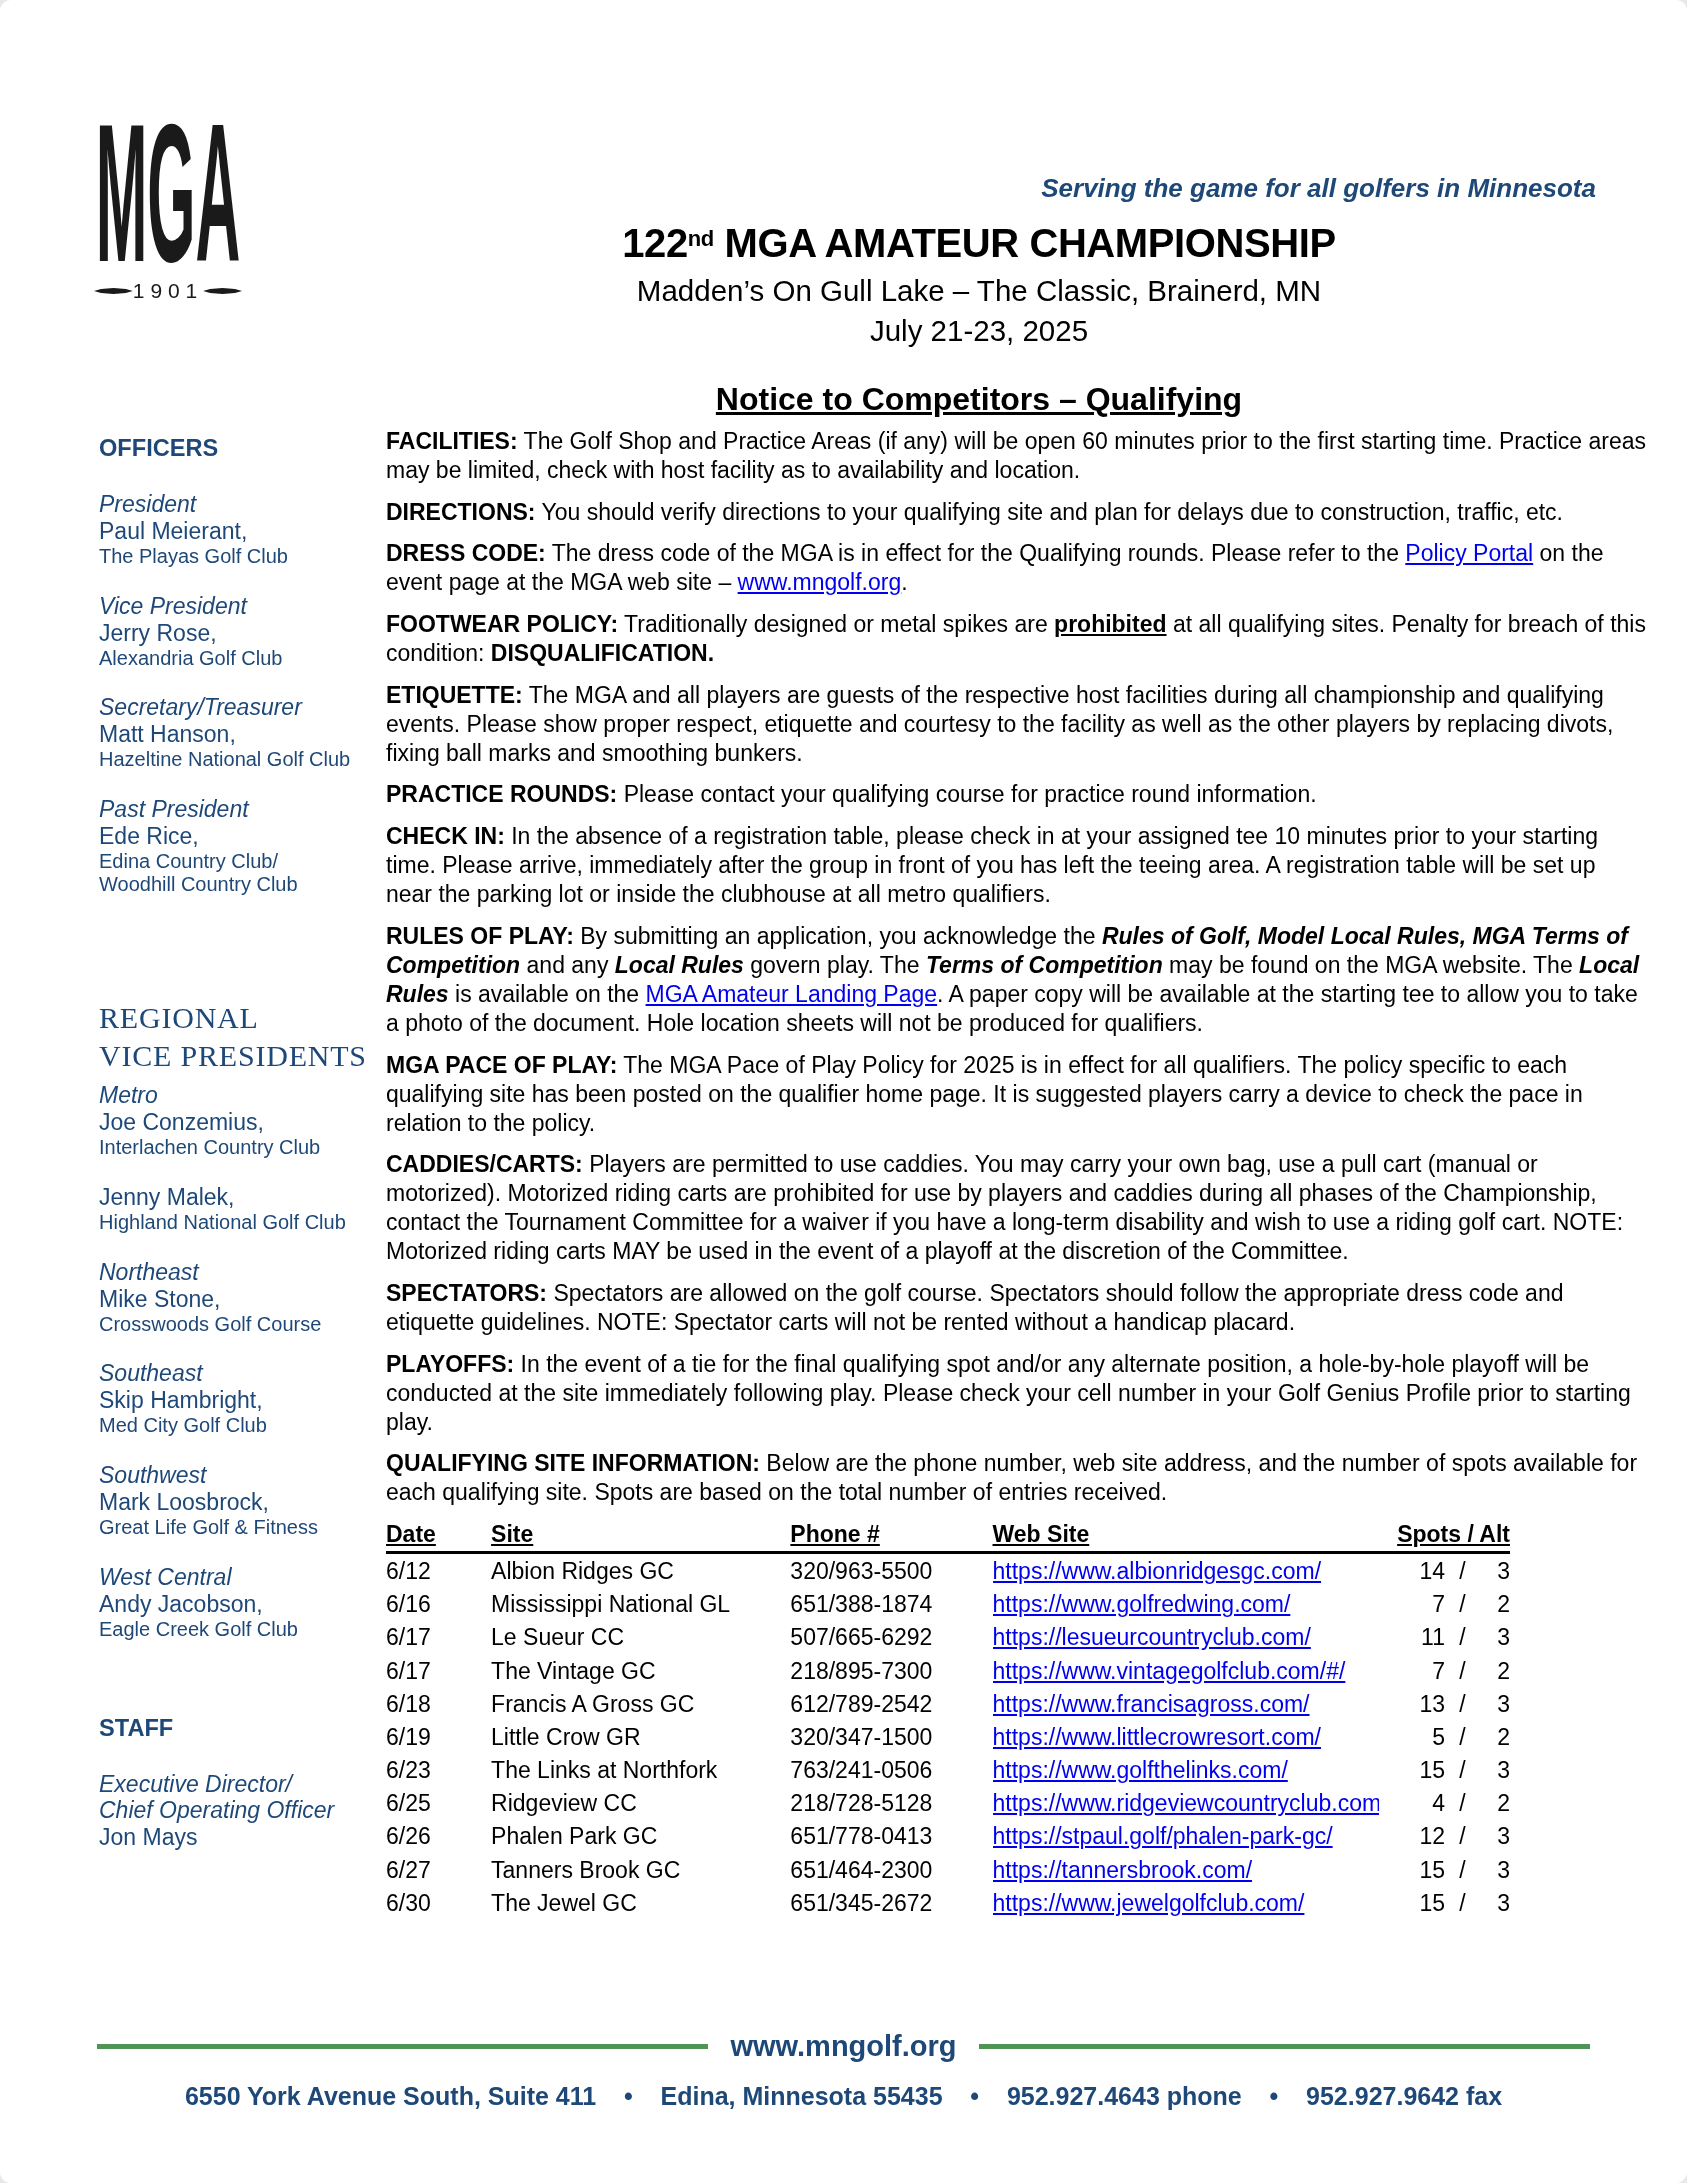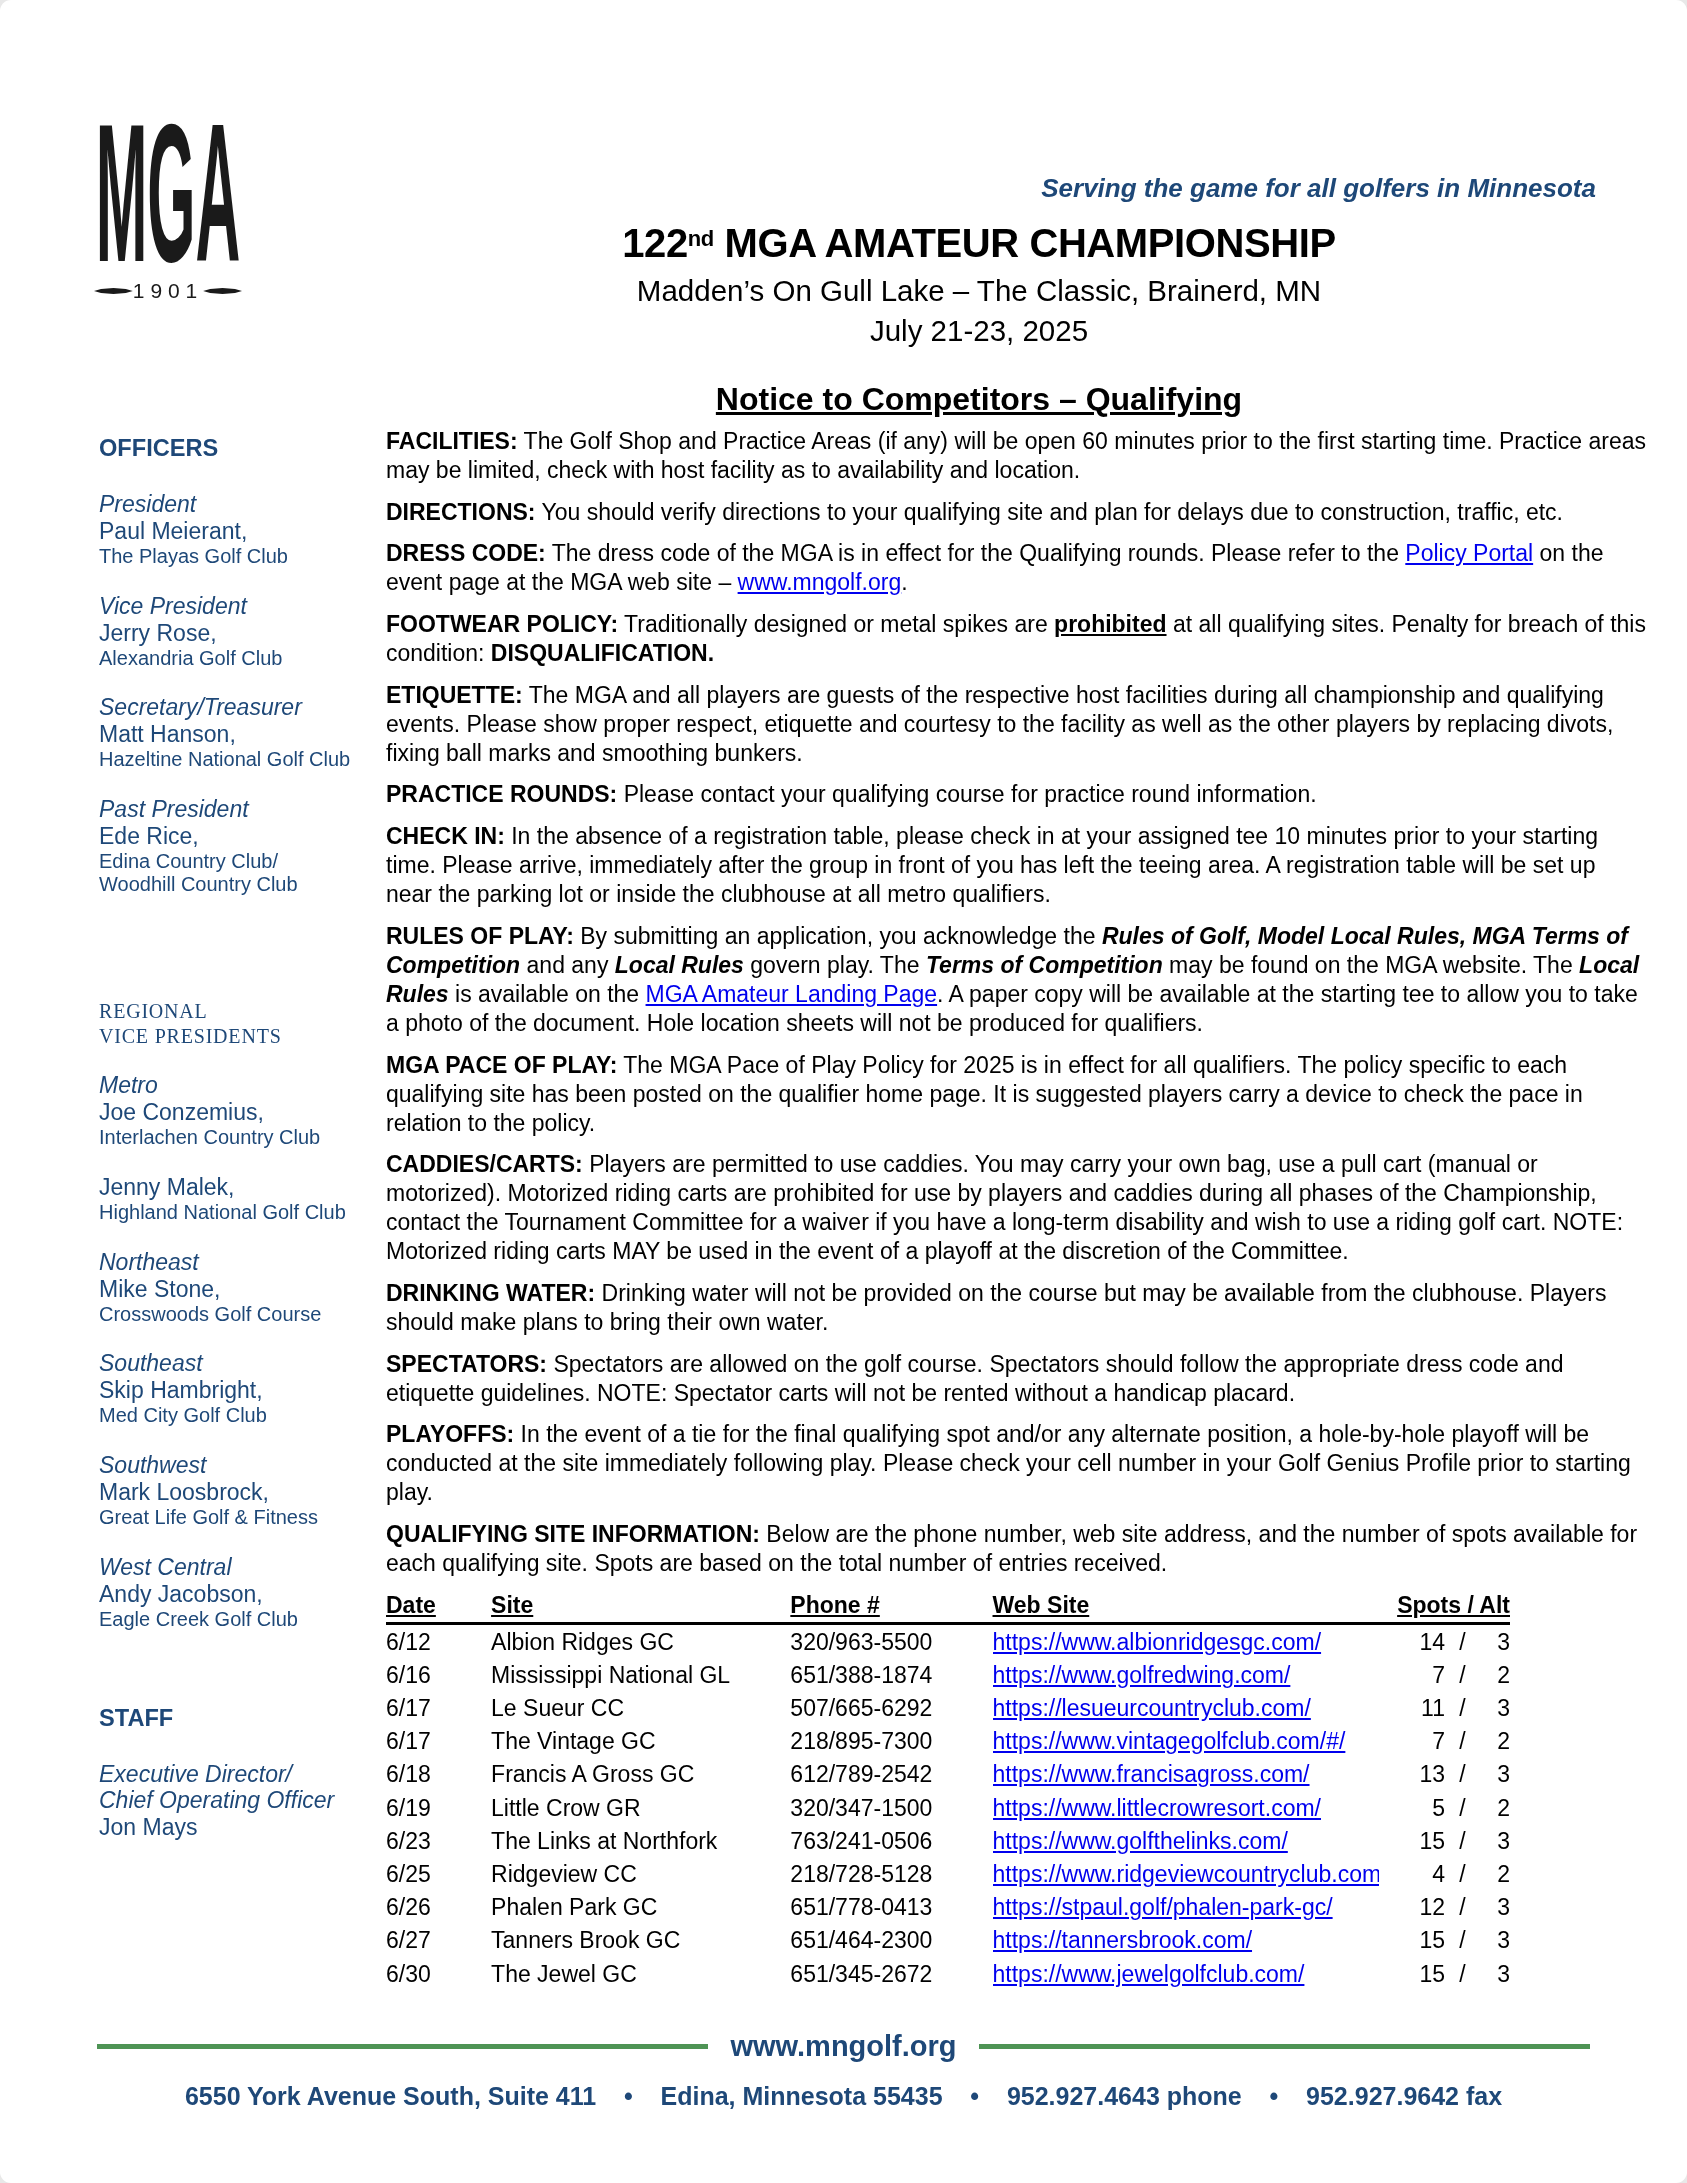--- a/index.html
+++ b/index.html
@@ -29,21 +29,21 @@
 
   
   .sidebar { position:absolute; left:99px; top:435px; width:283px; color:var(--blue); }
   .sb-heading { font-size:23.6px; font-weight:bold; margin-bottom:29px; }
   .sb-group { margin-bottom:24.5px; line-height:1.17; }
   .sb-role { font-style:italic; font-size:23px; white-space:pre-line; }
   .sb-name { font-size:23px; }
   .sb-club { font-size:20px; white-space:pre-line; }
   .sb-spacer-lg { height:78px; }
   .sb-spacer-md { height:49px; }
-  .regional-heading { font-family:"Liberation Serif", serif; font-size:20px; line-height:1.25; letter-spacing:0.8px; white-space:pre-line; margin-bottom:23px; }
+  .regional-heading { font-family:"Liberation Serif", serif; font-size:30px; line-height:1.25; letter-spacing:0.8px; white-space:pre-line; margin-bottom:8px; }
 
   
   .main { position:absolute; left:386px; top:427px; width:1261px; font-size:23px; line-height:29px; }
   .main p.section { margin:0 0 12.7px 0; }
   .b { font-weight:bold; }
   .i { font-style:italic; }
   .u { text-decoration:underline; }
   a.lnk { color:var(--link); text-decoration:underline; cursor:pointer; }
 
   
@@ -166,21 +166,20 @@
     <p class="section"><span class="b">FACILITIES:</span><span>  The Golf Shop and Practice Areas (if any) will be open 60 minutes prior to the first starting time.  Practice areas may be limited, check with host facility as to availability and location.</span></p>
     <p class="section"><span class="b">DIRECTIONS:</span><span>  You should verify directions to your qualifying site and plan for delays due to construction, traffic, etc.</span></p>
     <p class="section"><span class="b">DRESS CODE:</span><span>  The dress code of the MGA is in effect for the Qualifying rounds.  Please refer to the </span><a class="lnk" href="#">Policy Portal</a><span> on the event page at the MGA web site – </span><a class="lnk" href="#">www.mngolf.org</a><span>.</span></p>
     <p class="section"><span class="b">FOOTWEAR POLICY:</span><span>  Traditionally designed or metal spikes are </span><span class="b u">prohibited</span><span> at all qualifying sites.  Penalty for breach of this condition: </span><span class="b">DISQUALIFICATION.</span></p>
     <p class="section"><span class="b">ETIQUETTE:</span><span>  The MGA and all players are guests of the respective host facilities during all championship and qualifying events.  Please show proper respect, etiquette and courtesy to the facility as well as the other players by replacing divots, fixing ball marks and smoothing bunkers.</span></p>
     <p class="section"><span class="b">PRACTICE ROUNDS:</span><span>  Please contact your qualifying course for practice round information.</span></p>
     <p class="section"><span class="b">CHECK IN:</span><span>  In the absence of a registration table, please check in at your assigned tee 10 minutes prior to your starting time.  Please arrive, immediately after the group in front of you has left the teeing area.  A registration table will be set up near the parking lot or inside the clubhouse at all metro qualifiers.</span></p>
     <p class="section"><span class="b">RULES OF PLAY:</span><span> By submitting an application, you acknowledge the </span><span class="b i">Rules of Golf, Model Local Rules, MGA Terms of Competition</span><span> and any </span><span class="b i">Local Rules</span><span> govern play.  The </span><span class="b i">Terms of Competition</span><span> may be found on the MGA website.  The </span><span class="b i">Local Rules</span><span> is available on the </span><a class="lnk" href="#">MGA Amateur Landing Page</a><span>.  A paper copy will be available at the starting tee to allow you to take a photo of the document.  Hole location sheets will not be produced for qualifiers.</span></p>
     <p class="section"><span class="b">MGA PACE OF PLAY:</span><span> The MGA Pace of Play Policy for 2025 is in effect for all qualifiers.  The policy specific to each qualifying site has been posted on the qualifier home page.  It is suggested players carry a device to check the pace in relation to the policy.</span></p>
     <p class="section"><span class="b">CADDIES/CARTS:</span><span> Players are permitted to use caddies.  You may carry your own bag, use a pull cart (manual or motorized).  Motorized riding carts are prohibited for use by players and caddies during all phases of the Championship, contact the Tournament Committee for a waiver if you have a long-term disability and wish to use a riding golf cart.  NOTE: Motorized riding carts MAY be used in the event of a playoff at the discretion of the Committee.</span></p>
-    <p class="section"><span class="b">DRINKING WATER:</span><span> Drinking water will not be provided on the course but may be available from the clubhouse. Players should make plans to bring their own water.</span></p>
     <p class="section"><span class="b">SPECTATORS:</span><span> Spectators are allowed on the golf course.  Spectators should follow the appropriate dress code and etiquette guidelines.  NOTE:  Spectator carts will not be rented without a handicap placard.</span></p>
     <p class="section"><span class="b">PLAYOFFS:</span><span>  In the event of a tie for the final qualifying spot and/or any alternate position, a hole-by-hole playoff will be conducted at the site immediately following play.  Please check your cell number in your Golf Genius Profile prior to starting play.</span></p>
     <p class="section"><span class="b">QUALIFYING SITE INFORMATION:</span><span> Below are the phone number, web site address, and the number of spots available for each qualifying site.  Spots are based on the total number of entries received.</span></p>
 
     <table class="qual">
       <colgroup>
         <col class="c-date">
           <col class="c-site">
           <col class="c-phone">
           <col class="c-web">

